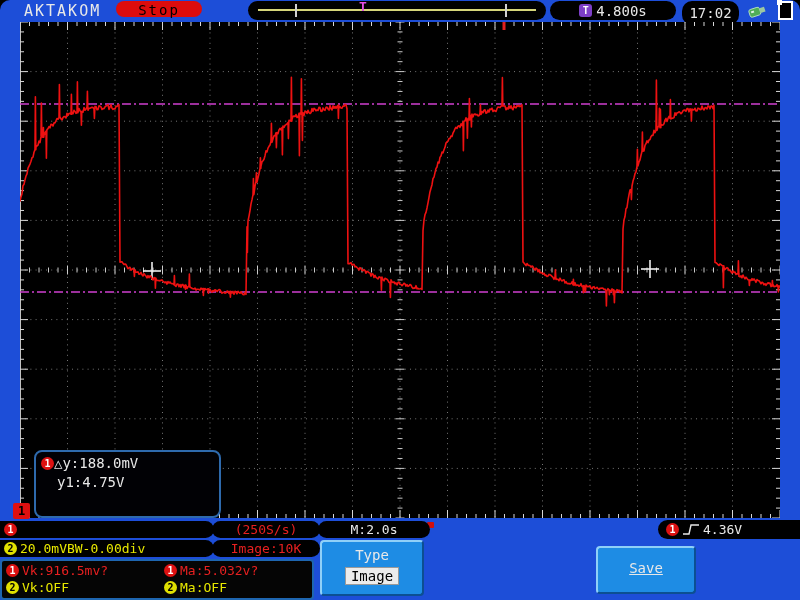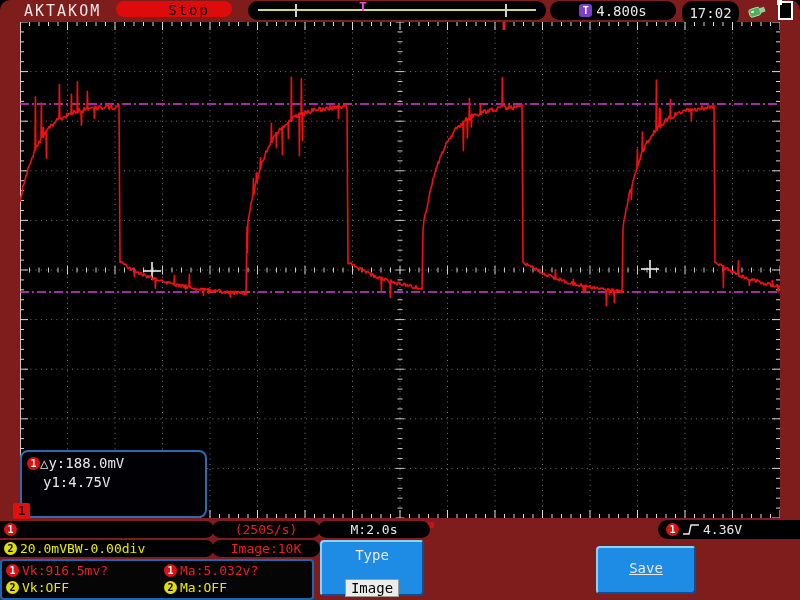--- a/index.html
+++ b/index.html
@@ -1,38 +1,38 @@
 <!DOCTYPE html>
 <html><head>
 <meta charset="utf-8">
 <style>
   html,body{margin:0;padding:0;background:#000;}
-  #scope{position:relative;width:800px;height:600px;background:#7f1d1d;overflow:hidden;
+  #scope{position:relative;width:800px;height:600px;background:#1d4ed8;overflow:hidden;
          font-family:"DejaVu Sans Mono",monospace;border-radius:10px 10px 0 0;}
   .abs{position:absolute;}
   
   #brand{left:24px;top:2px;color:#e8e8e8;font-size:15px;letter-spacing:2px;}
   #run-badge{left:116px;top:1px;width:86px;height:16px;background:#dd0c0c;border-radius:10px;
-             color:#000;font-size:14px;text-align:center;line-height:19px;letter-spacing:2px;padding-left:30px;}
+             color:#000;font-size:14px;text-align:center;line-height:19px;letter-spacing:2px;}
   #recbar{left:248px;top:1px;width:298px;height:19px;background:#000;border-radius:10px;}
   #recline{left:10px;top:8px;width:278px;height:2px;background:#d6d67a;}
   .recbracket{top:3px;width:2px;height:13px;background:#cfcfcf;}
   #rec-t{left:111px;top:-2px;color:#e44fe4;font-size:13px;font-weight:bold;}
   .pill{background:#000;border-radius:10px;color:#e8e8e8;font-size:14px;
         display:flex;align-items:center;justify-content:center;gap:4px;}
   #trigtime{left:550px;top:1px;width:126px;height:19px;}
   #t-icon{width:13px;height:13px;background:#7d3fc8;border-radius:3px;color:#fff;
           font-size:10px;font-weight:bold;text-align:center;line-height:13px;}
   #clock{left:682px;top:1px;width:57px;height:24px;}
   #usb{left:746px;top:2px;width:22px;height:17px;}
   #battery{left:778px;top:1px;width:11px;height:15px;background:#000;border:2px solid #fff;}
   #battery .notch{position:absolute;left:-3px;top:-3px;width:5px;height:5px;background:#fff;}
   
   #screen{left:20px;top:22px;width:760px;height:496px;background:#000;}
-  #cursor-box{left:0;top:428px;width:178px;height:62px;background:#010105;
+  #cursor-box{left:14px;top:428px;width:178px;height:62px;background:#010105;
               border:2px solid #2e6aad;border-radius:8px;color:#e8e8e8;font-size:14px;
               padding:2px 0 0 5px;line-height:19px;z-index:6;}
   .cbadge{display:inline-block;width:13px;height:13px;border-radius:50%;font-size:10px;
           font-weight:bold;text-align:center;line-height:13px;vertical-align:1px;}
   .red-badge{background:#dd1111;color:#fff;}
   .yel-badge{background:#e0e000;color:#000;}
   #ch1-tag{left:13px;top:503px;width:17px;height:16px;background:#e01010;border-radius:2px;
            color:#000;font-size:12px;font-weight:bold;text-align:center;line-height:16px;z-index:7;}
   #trig-bottom-mark{left:427px;top:522px;width:7px;height:6px;background:#cf1010;border-radius:1px;}
   
@@ -45,21 +45,21 @@
   #tb-pill{left:318px;top:521px;width:104px;border-radius:9px;color:#e8e8e8;justify-content:center;}
   #trig-pill{left:658px;top:520px;width:140px;height:19px;border-radius:10px;color:#e8e8e8;justify-content:flex-start;padding-left:8px;}
   #meas-box{left:0;top:559px;width:310px;height:37px;background:#050505;border:2px solid #1e66b0;
             border-radius:4px;font-size:13px;}
   .meas-item{position:absolute;display:flex;align-items:center;gap:3px;}
   .meas-red{color:#e82020;} .meas-yel{color:#e8e800;}
   .btn{background:#1e8ce4;border:2px solid;border-color:#8fd0f8 #0c4f92 #0c4f92 #8fd0f8;
        border-radius:4px;color:#e8e8e8;font-size:14px;text-align:center;cursor:pointer;}
   #type-btn{left:320px;top:540px;width:100px;height:52px;}
   #type-btn .lbl{margin-top:5px;}
-  #type-btn .val{display:inline-block;margin-top:16px;background:#ececec;color:#000;
+  #type-btn .val{display:inline-block;margin-top:4px;background:#ececec;color:#000;
                  padding:0 5px;border:1px solid #9a9a9a;}
   #save-btn{left:596px;top:546px;width:96px;height:44px;line-height:40px;text-decoration:underline;}
 </style>
 </head>
 <body>
 
 <div id="scope">
 
   <div class="abs" id="brand">AKTAKOM</div>
   <div class="abs" id="run-badge">Stop</div>

